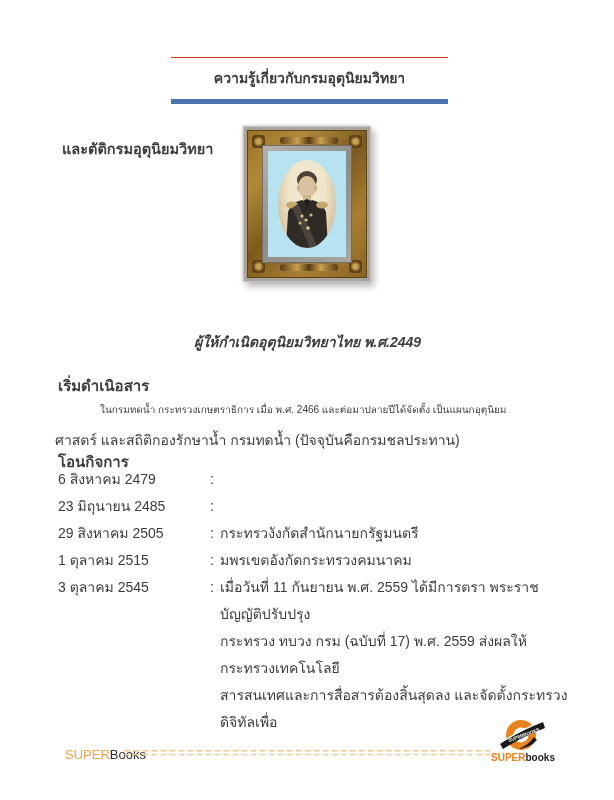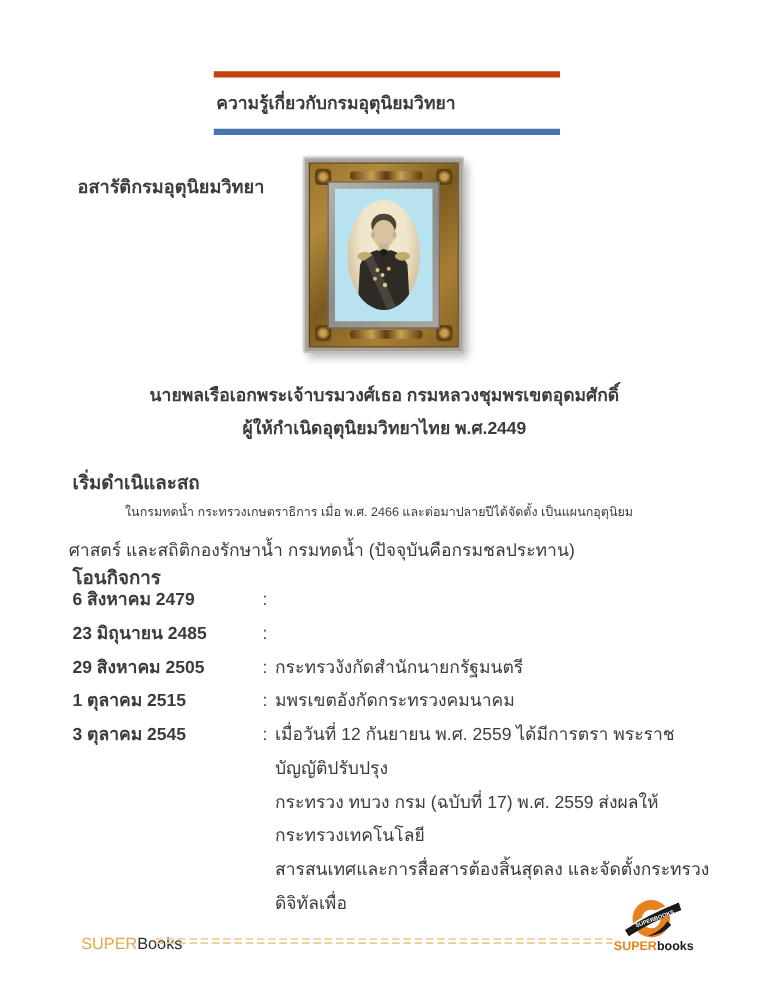--- a/index.html
+++ b/index.html
@@ -8,23 +8,24 @@
     position:relative;
     width:614px; height:800px;
     background:#ffffff;
     font-family:"Liberation Sans", sans-serif;
     color:#3c3c3c;
     overflow:hidden;
   }
   
   .title-box {
     position:absolute; left:171px; top:57px; width:277px;
-    border-top:5px solid #c2410c;
+    border-top:1px solid #c2410c;
     border-bottom:5px solid #4a74ad;
     padding:9px 2px 10px 2px;
+    text-align:center;
   }
   .title-box .title-text { font-size:14px; font-weight:bold; color:#3b3b3b; }
 
   
   .history-heading {
     position:absolute; left:62px; top:137px;
     font-size:14.5px; font-weight:bold;
   }
 
   
@@ -70,31 +71,31 @@
     border-radius:50%;
     background:radial-gradient(ellipse at 50% 35%, #f0e6cc 0 45%, #d6c4a0 75%, #bfa982 100%);
     overflow:hidden;
   }
 
   
   .caption-1, .caption-2 {
     position:absolute; left:55px; width:505px; text-align:center;
     font-size:14px; font-weight:bold;
   }
-  .caption-1 { top:305px; } .caption-2 { top:331px; }
+  .caption-1 { top:305px; } .caption-2 { top:331px;font-style:italic; }
 
   .start-heading { position:absolute; left:58px; top:374px; font-size:15px; font-weight:bold; }
   .para-line1 { position:absolute; left:100px; top:402px; font-size:10px; }
   .para-line2 { position:absolute; left:55px;  top:429px; font-size:14px; }
   .transfer-heading { position:absolute; left:58px; top:450px; font-size:15px; font-weight:bold; }
 
   
   .transfer-table { position:absolute; left:58px; top:466px; width:510px; font-size:14px; line-height:27px; }
   .t-row { display:flex; align-items:flex-start; }
-  .t-date { flex:0 0 152px;font-weight:bold; }
+  .t-date { flex:0 0 152px; }
   .t-colon { flex:0 0 10px; }
   .t-lines { flex:1 1 auto; }
 
   
   .footer-left { position:absolute; left:65px; top:747px; font-size:13px; }
   .footer-left .sup { color:#e9a54e; }
   .footer-left .bks { color:#2e2e2e; }
   .footer-dashes {
     position:absolute; left:124px; top:746px; width:366px; height:16px;
     overflow:hidden; white-space:nowrap;
@@ -107,21 +108,21 @@
 </style>
 </head>
 <body>
 
 <div class="page">
 
   <div class="title-box">
     <div class="title-text">ความรู้เกี่ยวกับกรมอุตุนิยมวิทยา</div>
   </div>
 
-  <div class="history-heading">อสารัติกรมอุตุนิยมวิทยา</div>
+  <div class="history-heading">และตัติกรมอุตุนิยมวิทยา</div>
 
   <div class="portrait">
     <div class="frame-gold">
       <div class="ornament orn-tl"></div>
       <div class="ornament orn-tr"></div>
       <div class="ornament orn-bl"></div>
       <div class="ornament orn-br"></div>
       <div class="orn-bar orn-top"></div>
       <div class="orn-bar orn-bottom"></div>
     </div>
@@ -152,24 +153,23 @@
           <circle cx="22" cy="63" r="1.6" fill="#cdb678"></circle>
           <circle cx="33" cy="55" r="1.6" fill="#cdb678"></circle>
           <circle cx="30" cy="68" r="1.8" fill="#d8c890"></circle>
 
           <path d="M25 41 L29 46 L33 41 L29 39 Z" fill="#1e1c18"></path>
         </svg>
       </div>
     </div>
   </div>
 
-  <div class="caption-1">นายพลเรือเอกพระเจ้าบรมวงศ์เธอ กรมหลวงชุมพรเขตอุดมศักดิ์</div>
   <div class="caption-2">ผู้ให้กำเนิดอุตุนิยมวิทยาไทย พ.ศ.2449</div>
 
-  <div class="start-heading">เริ่มดำเนิและสถ</div>
+  <div class="start-heading">เริ่มดำเนิอสาร</div>
   <div class="para-line1">ในกรมทดน้ำ กระทรวงเกษตราธิการ เมื่อ พ.ศ. 2466 และต่อมาปลายปีได้จัดตั้ง เป็นแผนกอุตุนิยม</div>
   <div class="para-line2">ศาสตร์ และสถิติกองรักษาน้ำ กรมทดน้ำ (ปัจจุบันคือกรมชลประทาน)</div>
 
   <div class="transfer-heading">โอนกิจการ</div>
 
   <div class="transfer-table">
     <div class="t-row">
       <div class="t-date">6 สิงหาคม 2479</div>
       <div class="t-colon">:</div>
     </div>
@@ -188,21 +188,21 @@
       <div class="t-date">1 ตุลาคม 2515</div>
       <div class="t-colon">:</div>
       <div class="t-lines">
         <div>มพรเขตอังกัดกระทรวงคมนาคม</div>
       </div>
     </div>
     <div class="t-row">
       <div class="t-date">3 ตุลาคม 2545</div>
       <div class="t-colon">:</div>
       <div class="t-lines">
-        <div>เมื่อวันที่ 12 กันยายน พ.ศ. 2559 ได้มีการตรา พระราชบัญญัติปรับปรุง</div>
+        <div>เมื่อวันที่ 11 กันยายน พ.ศ. 2559 ได้มีการตรา พระราชบัญญัติปรับปรุง</div>
         <div>กระทรวง ทบวง กรม (ฉบับที่ 17) พ.ศ. 2559 ส่งผลให้กระทรวงเทคโนโลยี</div>
         <div>สารสนเทศและการสื่อสารต้องสิ้นสุดลง และจัดตั้งกระทรวงดิจิทัลเพื่อ</div>
 
       </div>
     </div>
   </div>
 
   <div class="footer-left">
     <span class="sup">SUPER</span><span class="bks">Books</span>
   </div>

